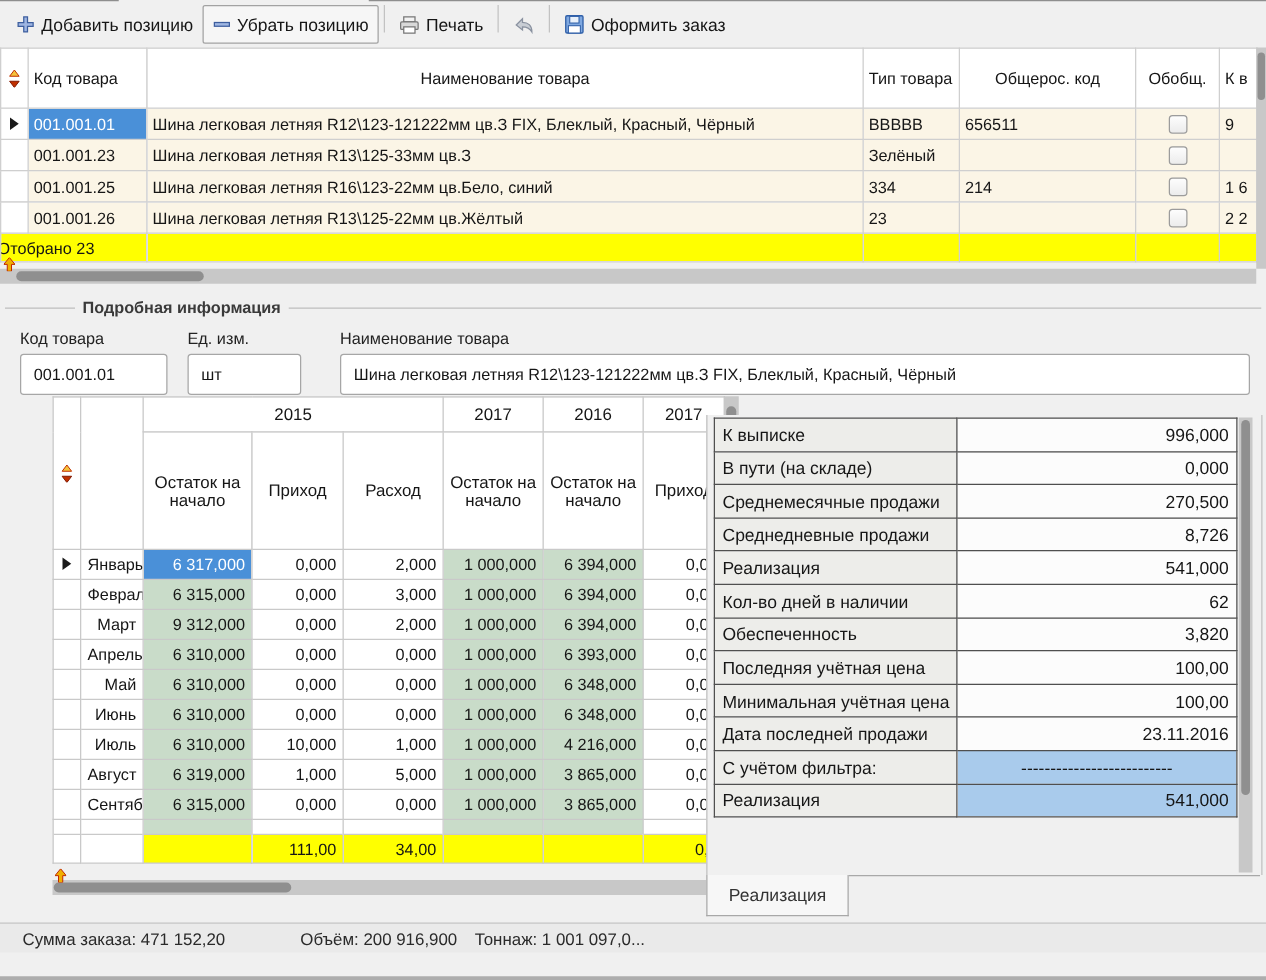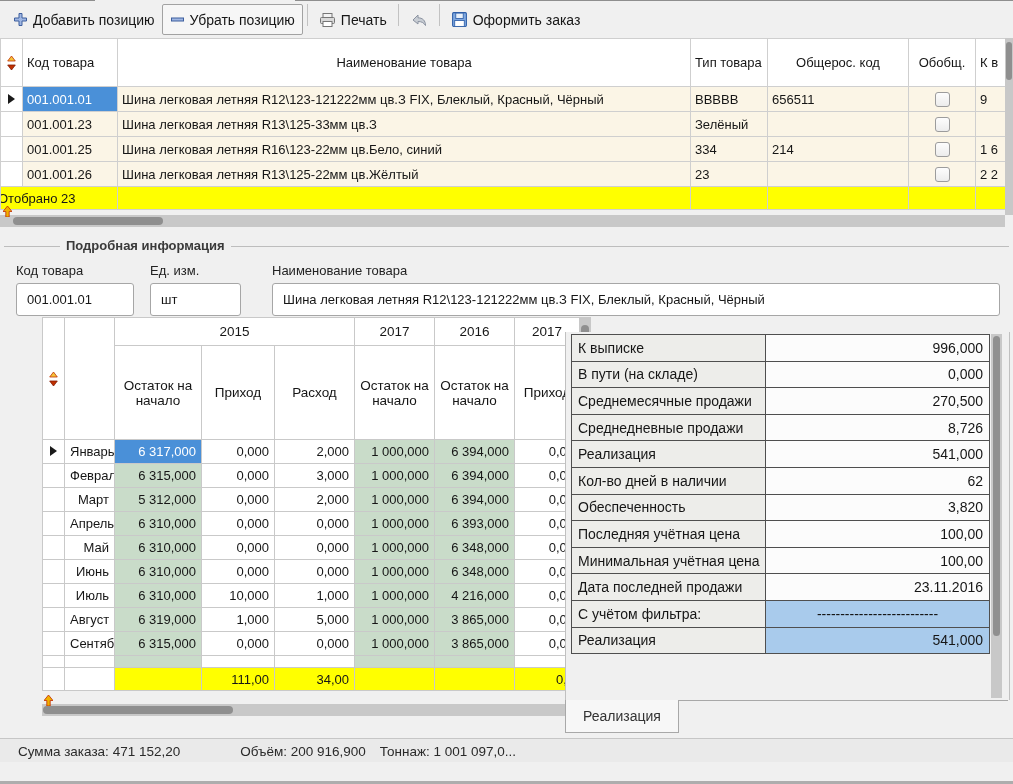--- a/index.html
+++ b/index.html
@@ -271,21 +271,21 @@
       <td class="g">6 315,000</td>
       <td>0,000</td>
       <td>3,000</td>
       <td class="g">1 000,000</td>
       <td class="g">6 394,000</td>
       <td>0,00</td>
     </tr>
     <tr>
       <td class="selcol"></td>
       <td>Март</td>
-      <td class="g">5 312,000</td>
+      <td class="g">9 312,000</td>
       <td>0,000</td>
       <td>2,000</td>
       <td class="g">1 000,000</td>
       <td class="g">6 394,000</td>
       <td>0,00</td>
     </tr>
     <tr>
       <td class="selcol"></td>
       <td>Апрель</td>
       <td class="g">6 310,000</td>

